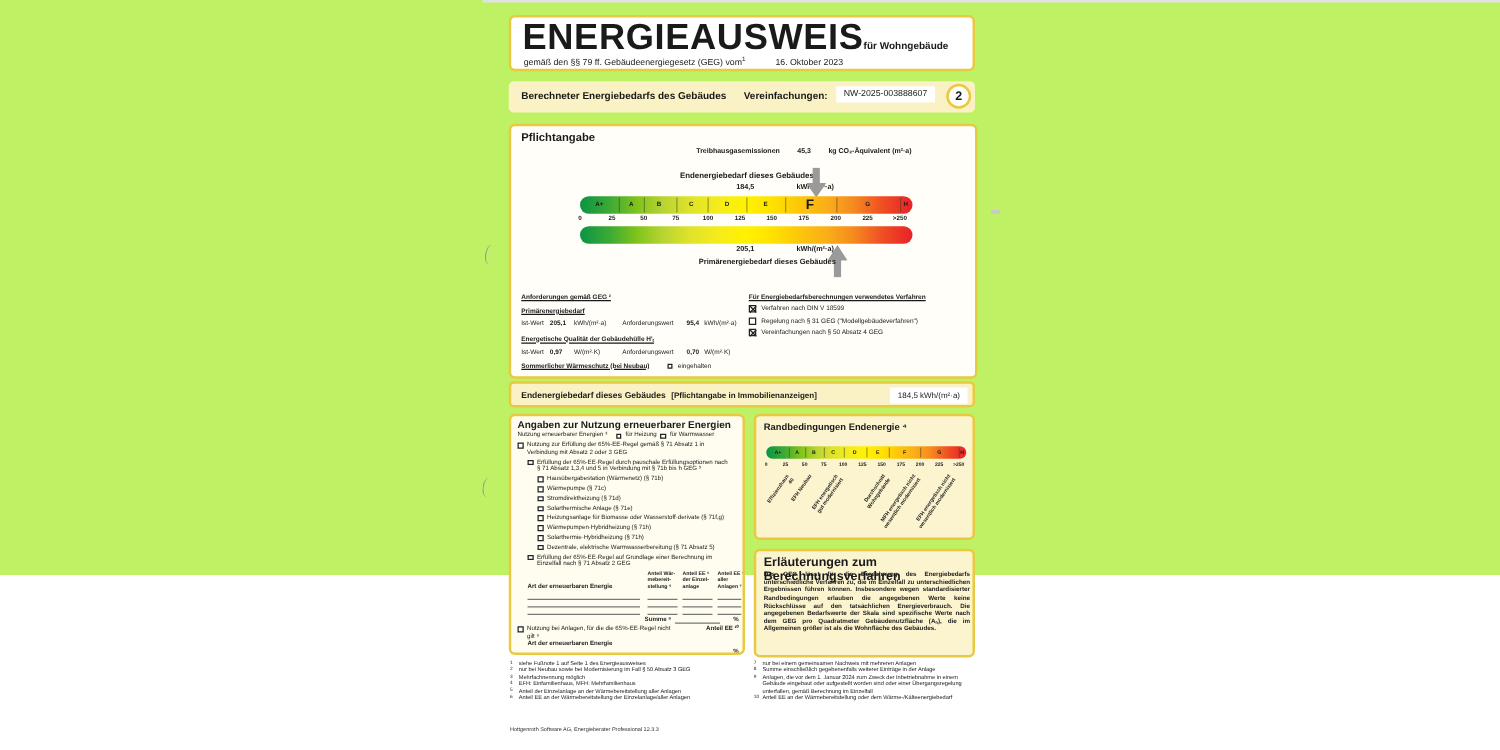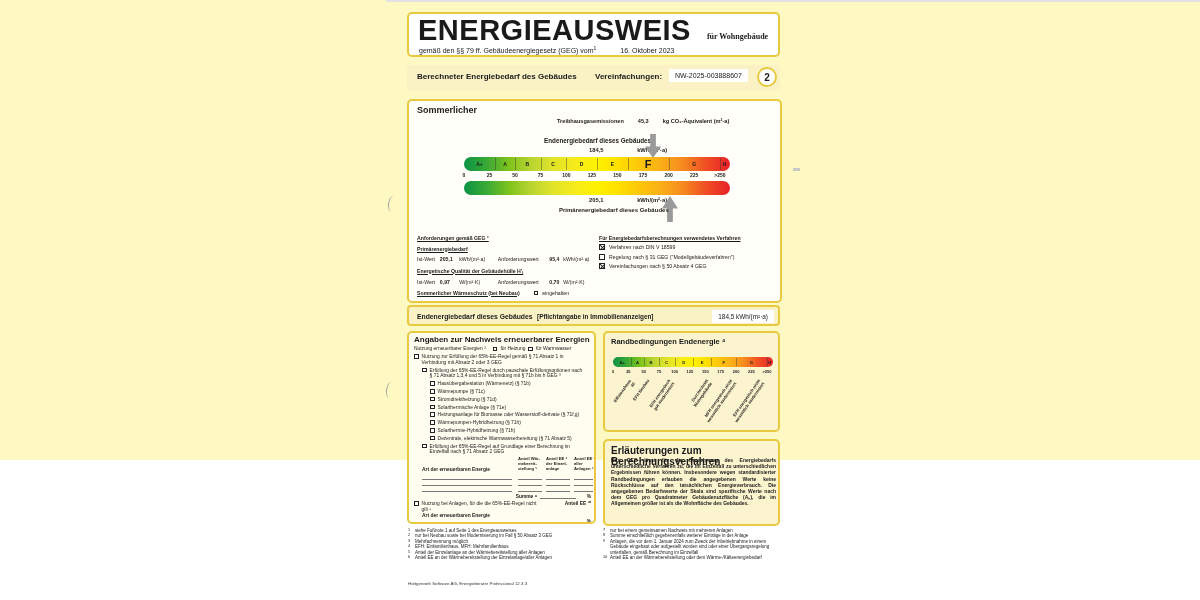--- a/index.html
+++ b/index.html
@@ -1,33 +1,33 @@
 <!DOCTYPE html>
 <html><head>
 <meta charset="utf-8">
 <style>
   * { margin:0; padding:0; box-sizing:border-box; }
   html,body { width:1200px; height:600px; background:#ffffff; font-family:"Liberation Sans", sans-serif; color:#1a1a1a; overflow:hidden; }
-  .stage { position:relative; width:1200px; height:460px; background:#fef9c3; }
+  .stage { position:relative; width:1200px; height:460px; background:#bef264; }
   .scan-top-edge { position:absolute; left:386px; top:0; width:814px; height:2px; background:#e2e2e2; }
   .curl { position:absolute; width:9px; height:16px; border-left:1.6px solid #9a9a9a; border-radius:50%; }
   .curl1 { left:388px; top:196px; transform:rotate(8deg); }
   .curl2 { left:386px; top:382px; transform:rotate(8deg); }
   .edge-mark { position:absolute; left:793px; top:168px; width:7px; height:3px; background:#c9c9c9; }
 
   .doc { position:absolute; left:406px; top:10px; width:377px; height:585px; }
 
   .panel { position:absolute; border:2px solid #E8C940; border-radius:5px; background:#FFFEF8; overflow:hidden; }
   .strip  { position:absolute; border:2px solid #E8C940; border-radius:4px; background:#FAF1C4; }
 
   
   .title-box { left:1px; top:2px; width:373px; height:45px; background:#fff; }
   .title-row { display:flex; align-items:flex-end; padding:2px 0 0 9px; }
   .big-title { font-size:29px; font-weight:bold; letter-spacing:0.5px; line-height:29px; }
-  .subtitle  { font-size:8px; font-weight:bold; margin:0 0 4px 16px;font-family:Liberation Serif, serif; }
+  .subtitle  { font-size:8px; font-weight:bold; margin:0 0 4px 0; }
   .law-line  { font-size:7px; padding-left:10px; margin-top:0px; }
   .law-line sup { font-size:5px; }
   .law-date  { margin-left:22px; }
 
   
   .meta-bar { left:1px; top:55px; width:373px; height:25px; border:none; border-radius:4px; background:#FAF1C4; }
   .meta-title { position:absolute; left:10px; top:7px; font-size:8px; font-weight:bold; }
   .reg-label  { position:absolute; left:188px; top:7px; font-size:8px; font-weight:bold; }
   .reg-value  { position:absolute; left:262px; top:4px; font-size:7px; background:#fff; padding:3px 6px; }
   .page-circle{ position:absolute; right:3px; top:2px; width:20px; height:20px; border:2px solid #E8C940; border-radius:50%; background:#fff; font-size:10px; font-weight:bold; display:flex; align-items:center; justify-content:center; }
@@ -143,28 +143,28 @@
         <span class="big-title">ENERGIEAUSWEIS</span>
         <span class="subtitle">für Wohngebäude</span>
       </div>
       <div class="law-line">
         <span>gemäß den §§ 79 ff. Gebäudeenergiegesetz (GEG) vom</span><sup>1</sup>
         <span class="law-date">16. Oktober 2023</span>
       </div>
     </div>
 
     <div class="strip meta-bar">
-      <span class="meta-title">Berechneter Energiebedarf des Gebäudes</span>
+      <span class="meta-title">Berechneter Energiebedarfs des Gebäudes</span>
       <span class="reg-label">Vereinfachungen:</span>
       <span class="reg-value">NW-2025-003888607</span>
       <span class="page-circle">2</span>
     </div>
 
     <div class="panel energy-panel">
-      <div class="ep-title">Sommerlicher</div>
+      <div class="ep-title">Pflichtangabe</div>
 
       <div class="ghg-row">
         <span>Treibhausgasemissionen</span>
         <span>45,3</span>
         <span>kg CO₂-Äquivalent (m²·a)</span>
       </div>
 
       <div class="end-label">Endenergiebedarf dieses Gebäudes</div>
       <div class="val-row" style="left:180px; top:46px;">
         <span>184,5</span>
@@ -260,21 +260,21 @@
     </div>
 
     <div class="strip end-strip">
       <span class="es-label">Endenergiebedarf dieses Gebäudes</span>
       <span class="es-note">[Pflichtangabe in Immobilienanzeigen]</span>
       <span class="es-value">184,5 kWh/(m²·a)</span>
     </div>
 
     <div class="panel renew-panel">
       <div class="rp-inner">
-        <div class="rp-title">Angaben zur Nachweis erneuerbarer Energien</div>
+        <div class="rp-title">Angaben zur Nutzung erneuerbarer Energien</div>
         <div class="usage-row">
           <span class="lbl">Nutzung erneuerbarer Energien ³</span>
           <span class="cb"></span>
           <span>für Heizung</span>
           <span class="cb"></span>
           <span>für Warmwasser</span>
         </div>
         <div class="opt">
           <span class="cb"></span>
           <span style="width:166px">Nutzung zur Erfüllung der 65%-EE-Regel gemäß § 71 Absatz 1 in Verbindung mit Absatz 2 oder 3 GEG</span>

